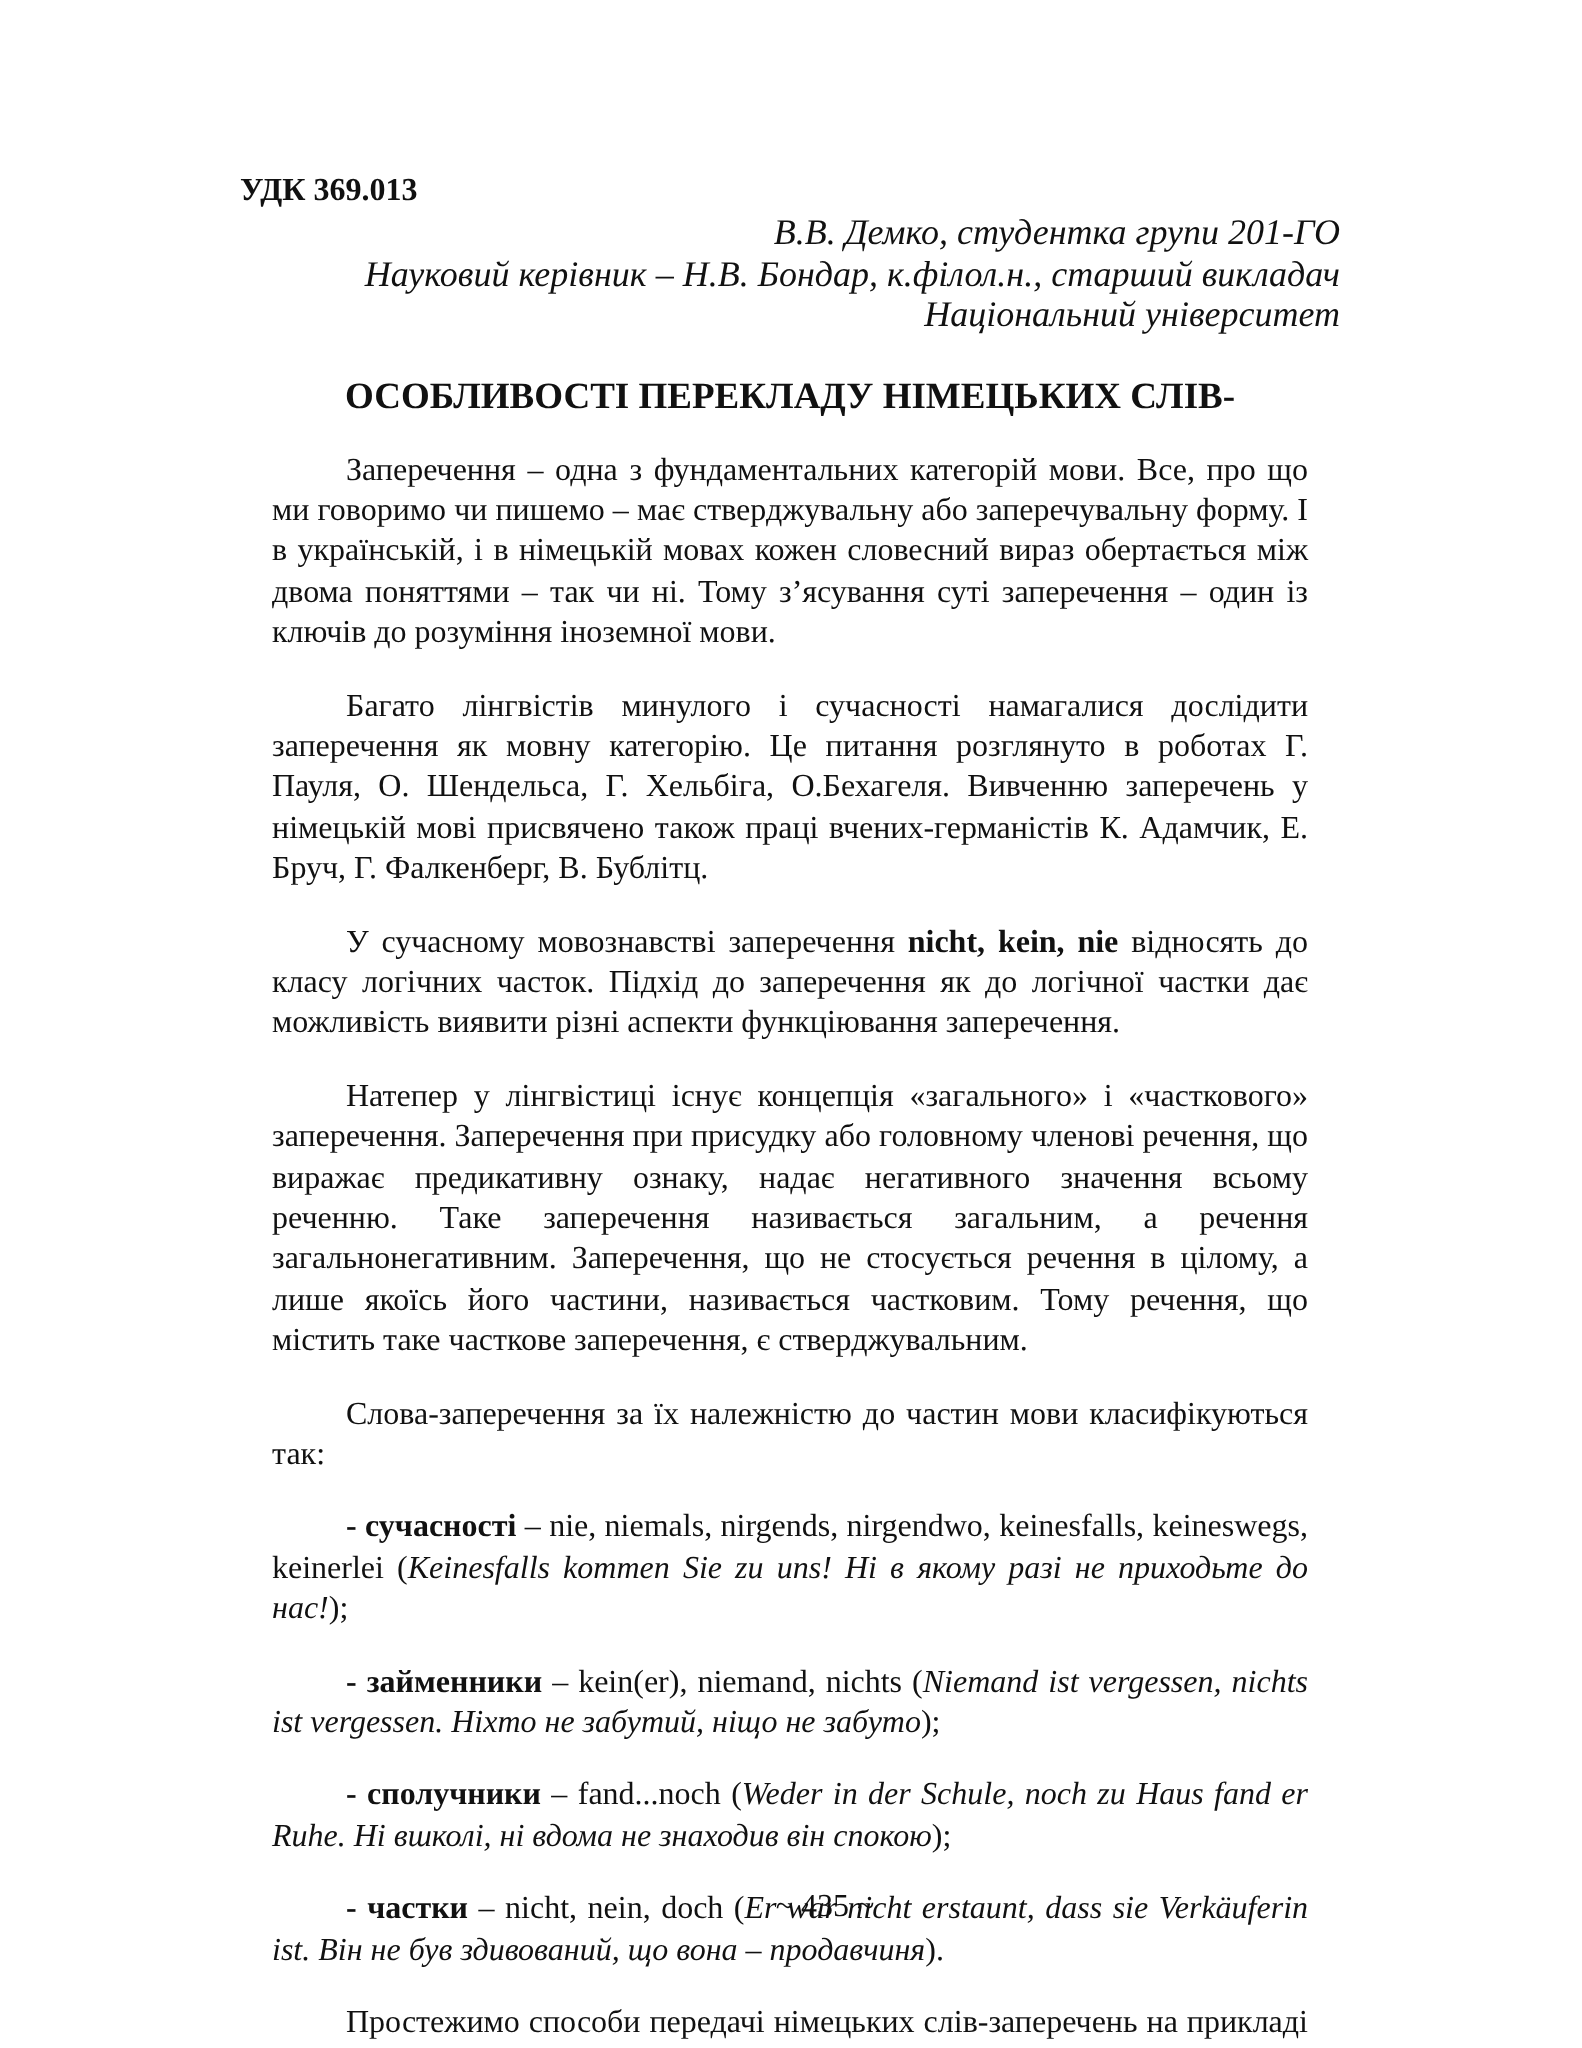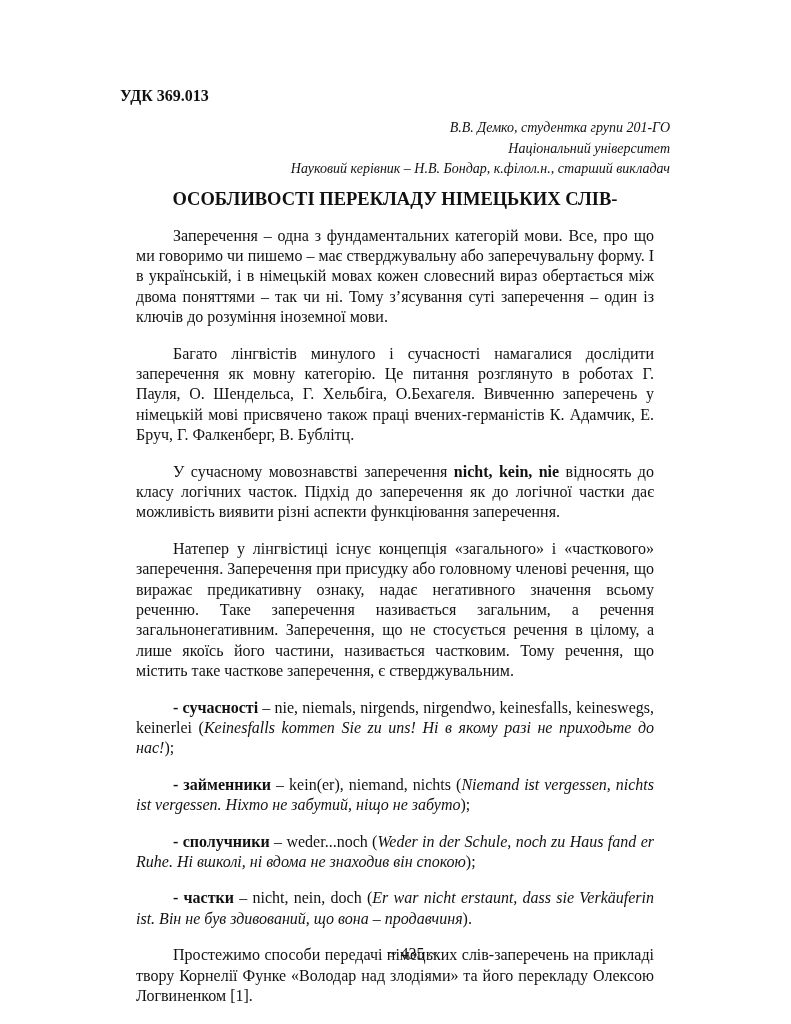--- a/index.html
+++ b/index.html
@@ -18,35 +18,35 @@
     .page {
       position: absolute;
       left: 120px;
       top: 86px;
       width: 550px;
     }
     .udk {
       font-weight: bold;
       font-size: 16px;
       line-height: 20px;
-      margin: 0 0 12px 0;
+      margin: 0 0 0 0;
     }
     .authors {
       text-align: right;
       font-style: italic;
-      font-size: 14px;
+      font-size: 18px;
       line-height: 20.5px;
     }
     .authors div { white-space: nowrap; }
     .title {
       text-align: center;
       font-weight: bold;
       font-size: 18.5px;
       line-height: 22px;
-      margin: 8px 0 4px 0;
+      margin: 20px 0 4px 0;
       letter-spacing: 0px;
     }
     .body-text {
       font-size: 16px;
       line-height: 20.4px;
       text-align: justify;
     }
     .body-text p {
       margin: 16px;
       text-indent: 37px;
@@ -65,39 +65,40 @@
     }
   </style>
 </head>
 <body>
 
 <div class="page">
   <div class="udk">УДК 369.013</div>
 
   <div class="authors">
     <div>В.В. Демко, студентка групи 201-ГО</div>
+    <div>Науковий керівник – Н.В. Бондар, к.філол.н., старший викладач</div>
     <div>Національний університет</div>
-    <div>Науковий керівник – Н.В. Бондар, к.філол.н., старший викладач</div>
   </div>
 
   <div class="title">
     <div>ОСОБЛИВОСТІ ПЕРЕКЛАДУ НІМЕЦЬКИХ СЛІВ-</div>
   </div>
 
   <div class="body-text">
     <p>Заперечення – одна з фундаментальних  категорій мови. Все, про що ми говоримо чи пишемо – має стверджувальну або заперечувальну  форму. І в українській, і в німецькій мовах кожен словесний вираз обертається між двома поняттями – так чи ні. Тому з’ясування суті заперечення – один із ключів до розуміння іноземної мови.</p>
     <p>Багато лінгвістів минулого і сучасності намагалися дослідити заперечення як мовну категорію. Це питання розглянуто в роботах Г. Пауля, О. Шендельса, Г. Хельбіга, О.Бехагеля.  Вивченню заперечень у німецькій мові присвячено також праці  вчених-германістів К. Адамчик, Е. Бруч, Г. Фалкенберг, В. Бублітц.</p>
     <p><span>У сучасному мовознавстві заперечення </span><b>nicht, kein, nie</b><span> відносять до класу логічних часток. Підхід до заперечення як до логічної частки дає можливість виявити різні аспекти функціювання заперечення.</span></p>
     <p>Натепер у лінгвістиці існує концепція «загального» і «часткового» заперечення. Заперечення при присудку або головному членові речення, що виражає предикативну ознаку, надає негативного значення всьому реченню. Таке заперечення називається загальним, а речення загальнонегативним. Заперечення, що не стосується речення в цілому, а лише  якоїсь його частини,  називається частковим. Тому речення, що містить таке часткове заперечення, є стверджувальним.</p>
+    <p>Слова-заперечення за їх належністю до частин мови класифікуються так:</p>
 
     <p><b>- сучасності</b><span> – nie, niemals, nirgends, nirgendwo, keinesfalls, keineswegs, keinerlei (</span><i>Keinesfalls kommen Sie zu uns! Ні в якому разі не приходьте до нас!</i><span>);</span></p>
 
     <p><b>- займенники</b><span> – kein(er), niemand, nichts (</span><i>Niemand ist vergessen, nichts ist vergessen. Ніхто не забутий, ніщо не забуто</i><span>);</span></p>
 
-    <p><b>- сполучники</b><span> – weder...noch (</span><i>Weder in der Schule, noch zu Haus fand er Ruhe. Ні вшколі, ні вдома не знаходив він спокою</i><span>);</span></p>
+    <p><b>- сполучники</b><span> – fand...noch (</span><i>Weder in der Schule, noch zu Haus fand er Ruhe. Ні вшколі, ні вдома не знаходив він спокою</i><span>);</span></p>
 
     <p><b>- частки</b><span> – nicht, nein, doch (</span><i>Er war nicht erstaunt, dass sie Verkäuferin ist. Він не був здивований, що вона – продавчиня</i><span>).</span></p>
 
     <p>Простежимо способи передачі німецьких слів-заперечень на прикладі твору Корнелії Функе «Володар над злодіями» та його перекладу Олексою Логвиненком [1].</p>
   </div>
 </div>
 
 <div class="page-number">~ 435 ~</div>
 
 </body></html>

